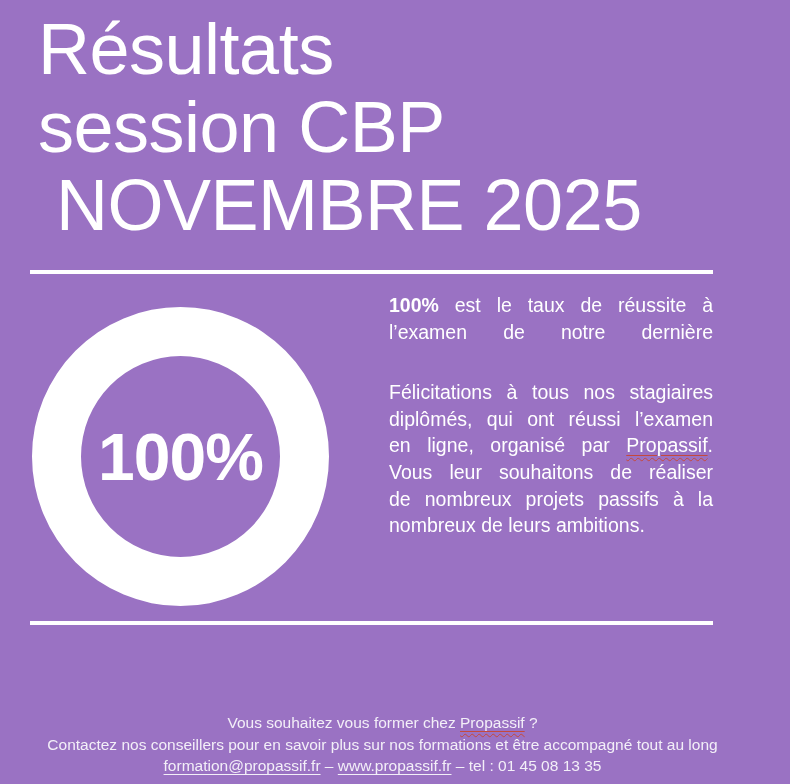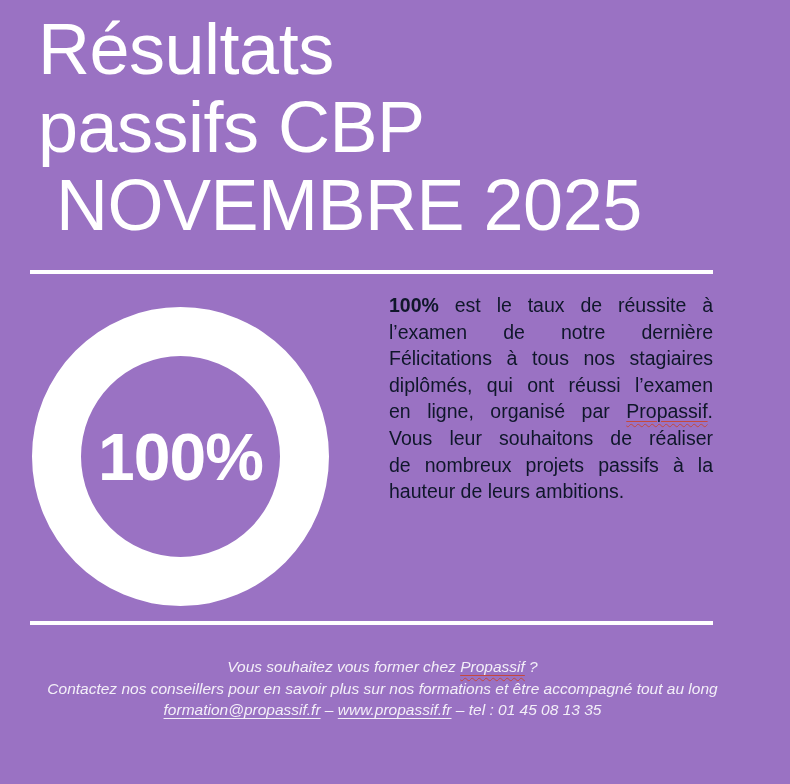--- a/index.html
+++ b/index.html
@@ -57,25 +57,25 @@
     font-weight: 700;
     letter-spacing: -1px;
   }
 
   
   .copy {
     position: absolute;
     left: 389px;
     top: 292px;
     width: 324px;
-    color: #0f172a;
+    color: #ffffff;
     font-size: 19.5px;
     line-height: 26.6px;
   }
-  .para2 { }
+  .para2 { margin-top: 34px; }
   .jline { text-align: justify; text-align-last: justify; }
   .lline { text-align: left; }
   .b { font-weight: 700; }
 
   
   .wavy {
     text-decoration: underline wavy #C5483C;
     text-decoration-thickness: 1px;
     text-underline-offset: 5px;
   }
@@ -84,58 +84,57 @@
     text-decoration: underline solid;
     text-decoration-color: inherit;
     text-decoration-thickness: 1px;
     text-underline-offset: 2.5px;
   }
 
   
   .footer {
     position: absolute;
     left: 0;
-    top: 656px;
+    top: 712px;
     width: 765px;
     text-align: center;
     color: #F3EFF8;
     font-size: 15.5px;
-    font-style: italic;
     line-height: 21.6px;
   }
 </style>
 </head>
 <body>
 
 <div class="canvas">
 
   <div class="title">
     <div>Résultats</div>
-    <div>passifs CBP</div>
+    <div>session CBP</div>
     <div class="indent">NOVEMBRE 2025</div>
   </div>
 
   <div class="rule rule-top"></div>
 
   <div class="donut">
     <span class="donut-label">100%</span>
   </div>
 
   <div class="copy">
     <div class="para">
       <div class="jline"><span class="b">100%</span><span> est le taux de réussite à</span></div>
       <div class="jline">l’examen de notre dernière</div>
     </div>
     <div class="para para2">
       <div class="jline">Félicitations à tous nos stagiaires</div>
       <div class="jline">diplômés, qui ont réussi l’examen</div>
       <div class="jline"><span>en ligne, organisé par </span><span class="wavy"><span class="ul">Propassif</span></span><span>.</span></div>
       <div class="jline">Vous leur souhaitons de réaliser</div>
       <div class="jline">de nombreux projets passifs à la</div>
-      <div class="lline">hauteur de leurs ambitions.</div>
+      <div class="lline">nombreux de leurs ambitions.</div>
     </div>
   </div>
 
   <div class="rule rule-bottom"></div>
 
   <div class="footer">
     <div><span>Vous souhaitez vous former chez </span><span class="wavy"><span class="ul">Propassif</span></span><span> ?</span></div>
     <div>Contactez nos conseillers pour en savoir plus sur nos formations et être accompagné tout au long</div>
     <div><span class="ul">formation@propassif.fr</span><span> – </span><span class="ul">www.propassif.fr</span><span> – tel : 01 45 08 13 35</span></div>
   </div>

